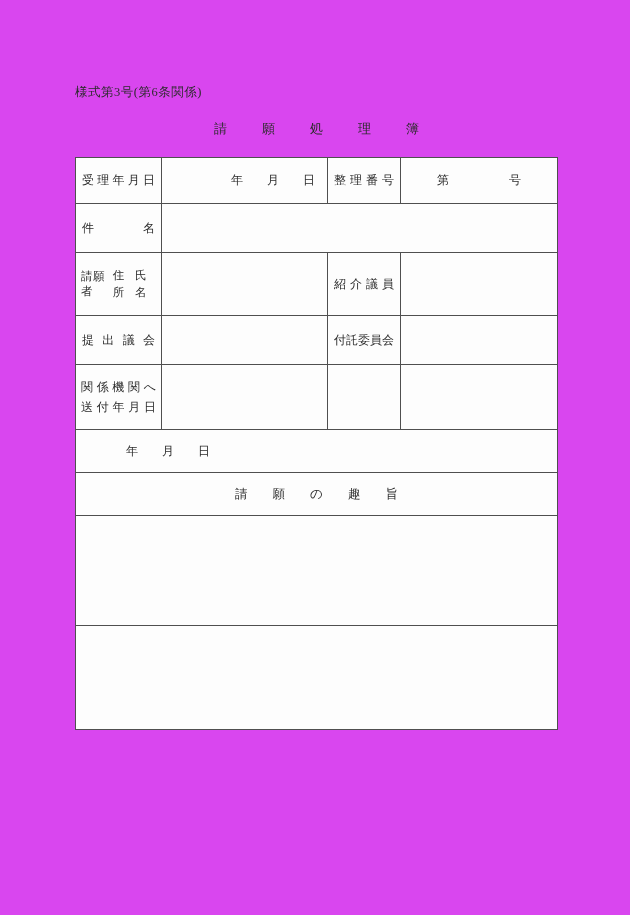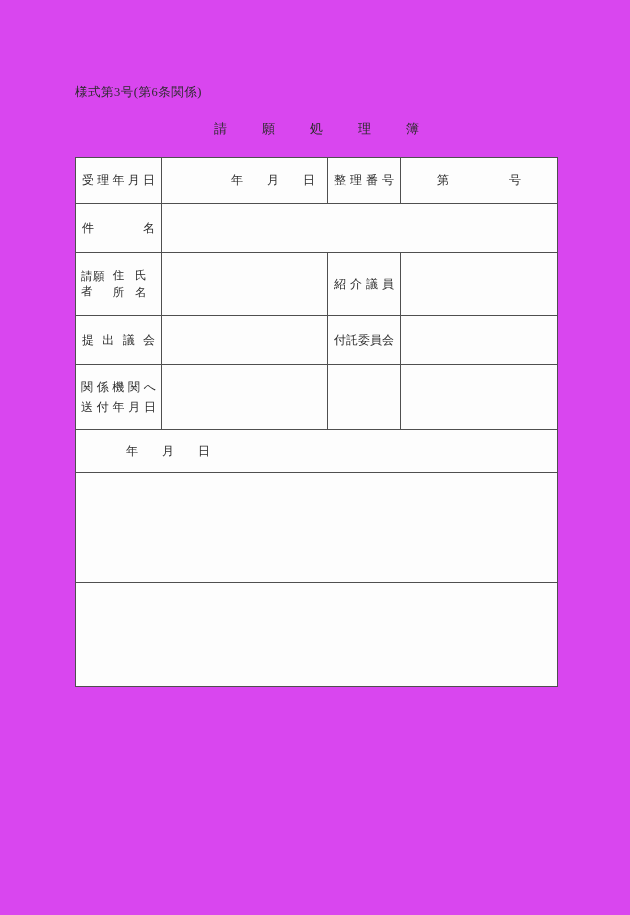--- a/index.html
+++ b/index.html
@@ -192,20 +192,25 @@
       <div class="cell c3"></div>
       <div class="cell c4"></div>
     </div>
 
     <div class="row h43">
       <div class="cell r6c2 val-left-pad">
         <span>年　　月　　日</span>
       </div>
     </div>
 
+    <div class="row h43">
+      <div class="cell c-wide sec-header">
+        <span class="ls25">請願の趣旨</span>
+      </div>
+    </div>
 
     <div class="row h110">
       <div class="cell c-wide"></div>
     </div>
 
 
     <div class="row h103">
       <div class="cell c-wide"></div>
     </div>
 

